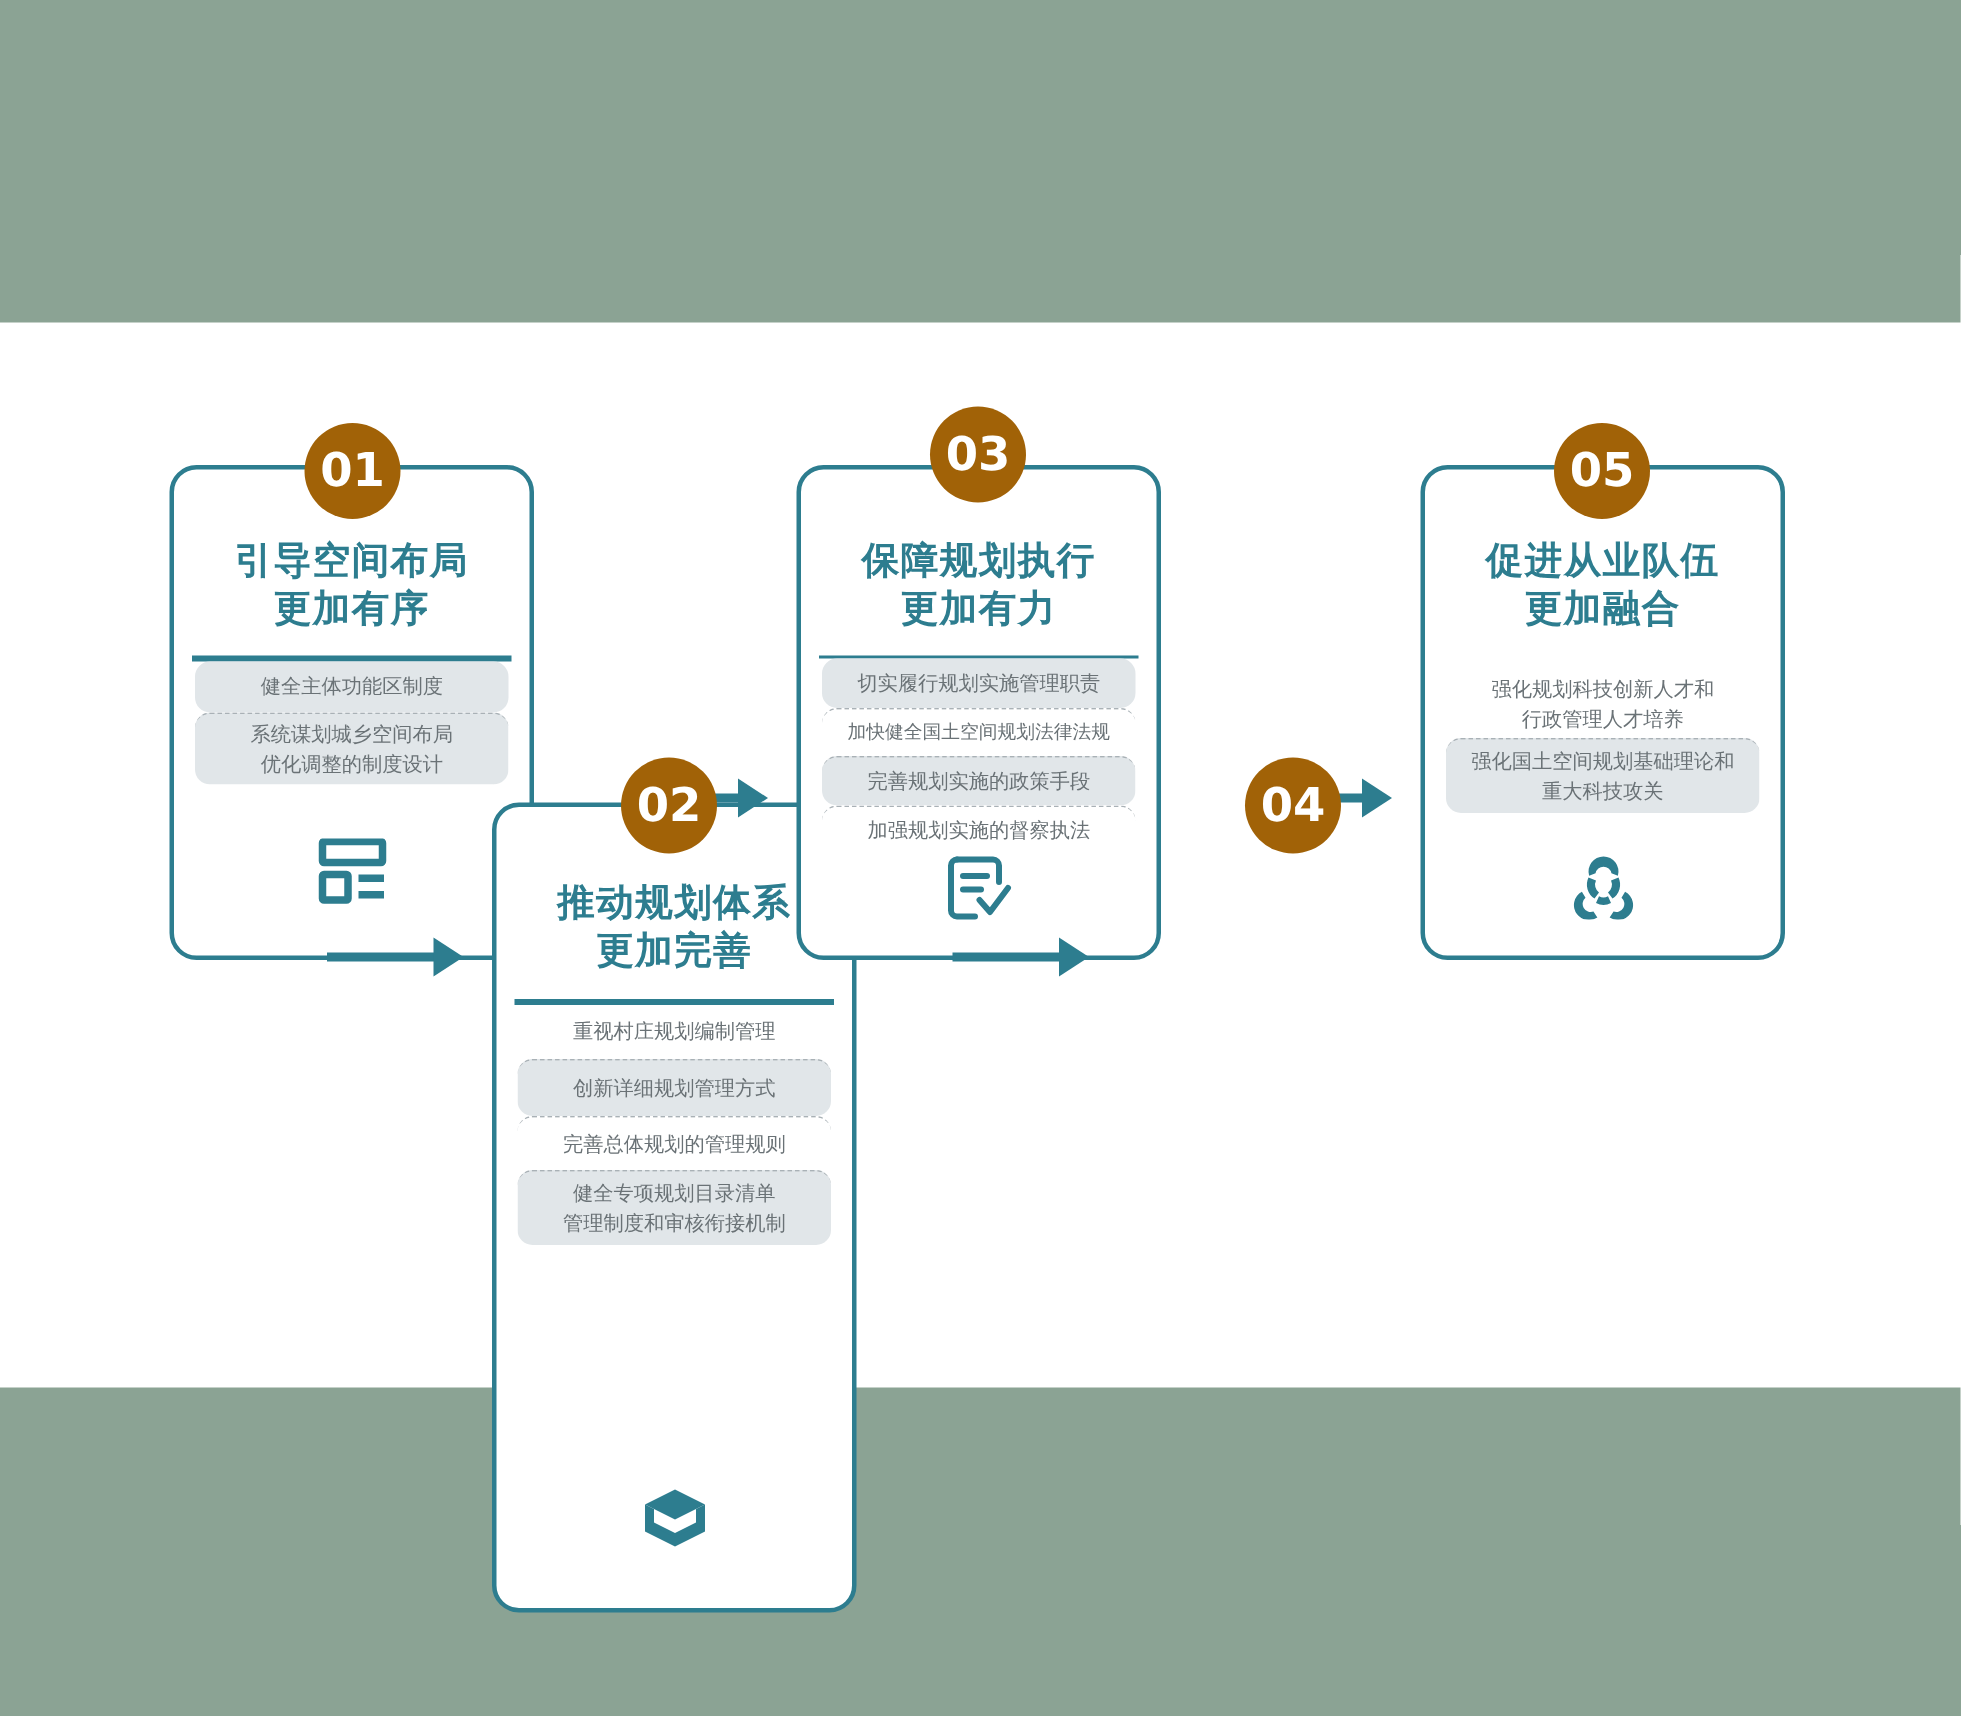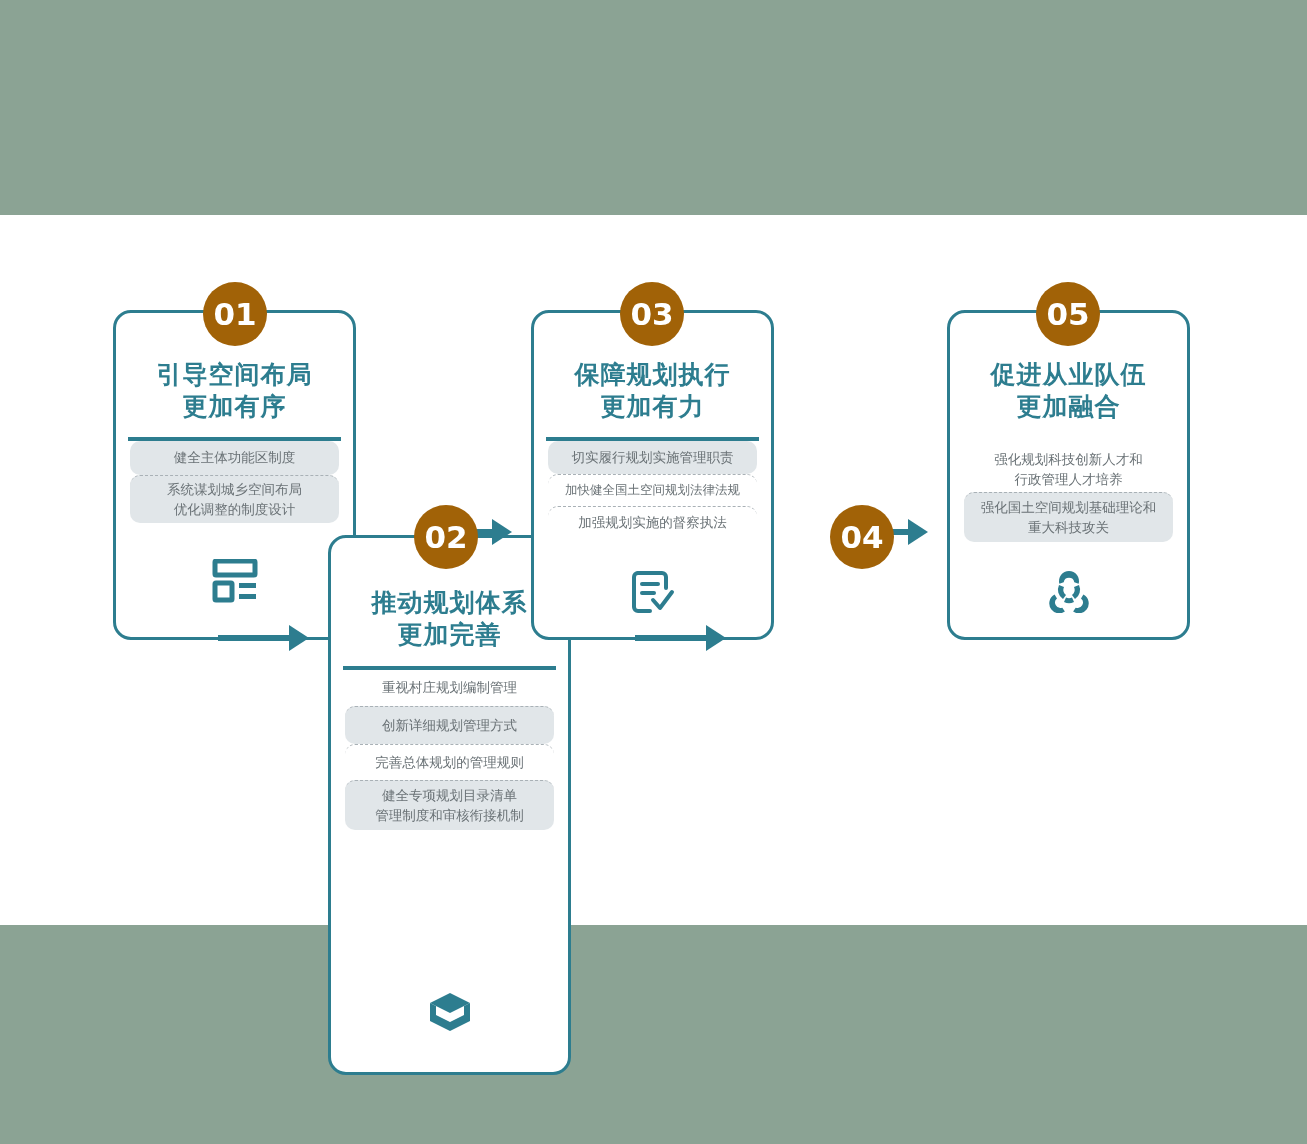--- a/index.html
+++ b/index.html
@@ -151,34 +151,35 @@
   <div class="badge" style="left:414px;top:290px;">02</div>
 
   <div class="card" style="left:531px;top:95px;width:243px;height:330px;">
     <div class="card-inner">
       <div class="card-title" style="margin-top:45px;">保障规划执行
 更加有力</div>
       <div class="title-rule" style="margin-top:15px;width:213px;"></div>
       <div class="rows">
         <div class="row shaded" style="height:33px;">切实履行规划实施管理职责</div>
         <div class="row sep" style="height:32px;font-size:12.5px;">加快健全国土空间规划法律法规</div>
+        <div class="row sep shaded" style="height:33px;">完善规划实施的政策手段</div>
         <div class="row sep" style="height:32px;">加强规划实施的督察执法</div>
       </div>
       <div class="card-icon" style="margin-bottom:22px;">
         <svg width="44" height="46" viewBox="0 0 44 46">
           <path d="M7 4 h24 a4 4 0 0 1 4 4 v11" fill="none" stroke="#2d7d8f" stroke-width="4" stroke-linecap="round"></path>
           <path d="M7 4 a4 4 0 0 0 -4 4 v30 a4 4 0 0 0 4 4 h12" fill="none" stroke="#2d7d8f" stroke-width="4" stroke-linecap="round"></path>
           <line x1="11" y1="15" x2="27" y2="15" stroke="#2d7d8f" stroke-width="4" stroke-linecap="round"></line>
           <line x1="11" y1="24" x2="23" y2="24" stroke="#2d7d8f" stroke-width="4" stroke-linecap="round"></line>
           <polyline points="22,31 29,39 41,23" fill="none" stroke="#2d7d8f" stroke-width="4" stroke-linecap="round" stroke-linejoin="round"></polyline>
         </svg>
       </div>
     </div>
   </div>
-  <div class="badge" style="left:620px;top:67px;">03</div>
+  <div class="badge" style="left:620px;top:56px;">03</div>
 
   <div class="badge" style="left:830px;top:290px;">04</div>
 
   <div class="card" style="left:947px;top:95px;width:243px;height:330px;">
     <div class="card-inner">
       <div class="card-title" style="margin-top:45px;">促进从业队伍
 更加融合</div>
       <div class="rows" style="margin-top:26px;">
         <div class="row" style="height:44px;text-align:center;">强化规划科技创新人才和
 行政管理人才培养</div>

